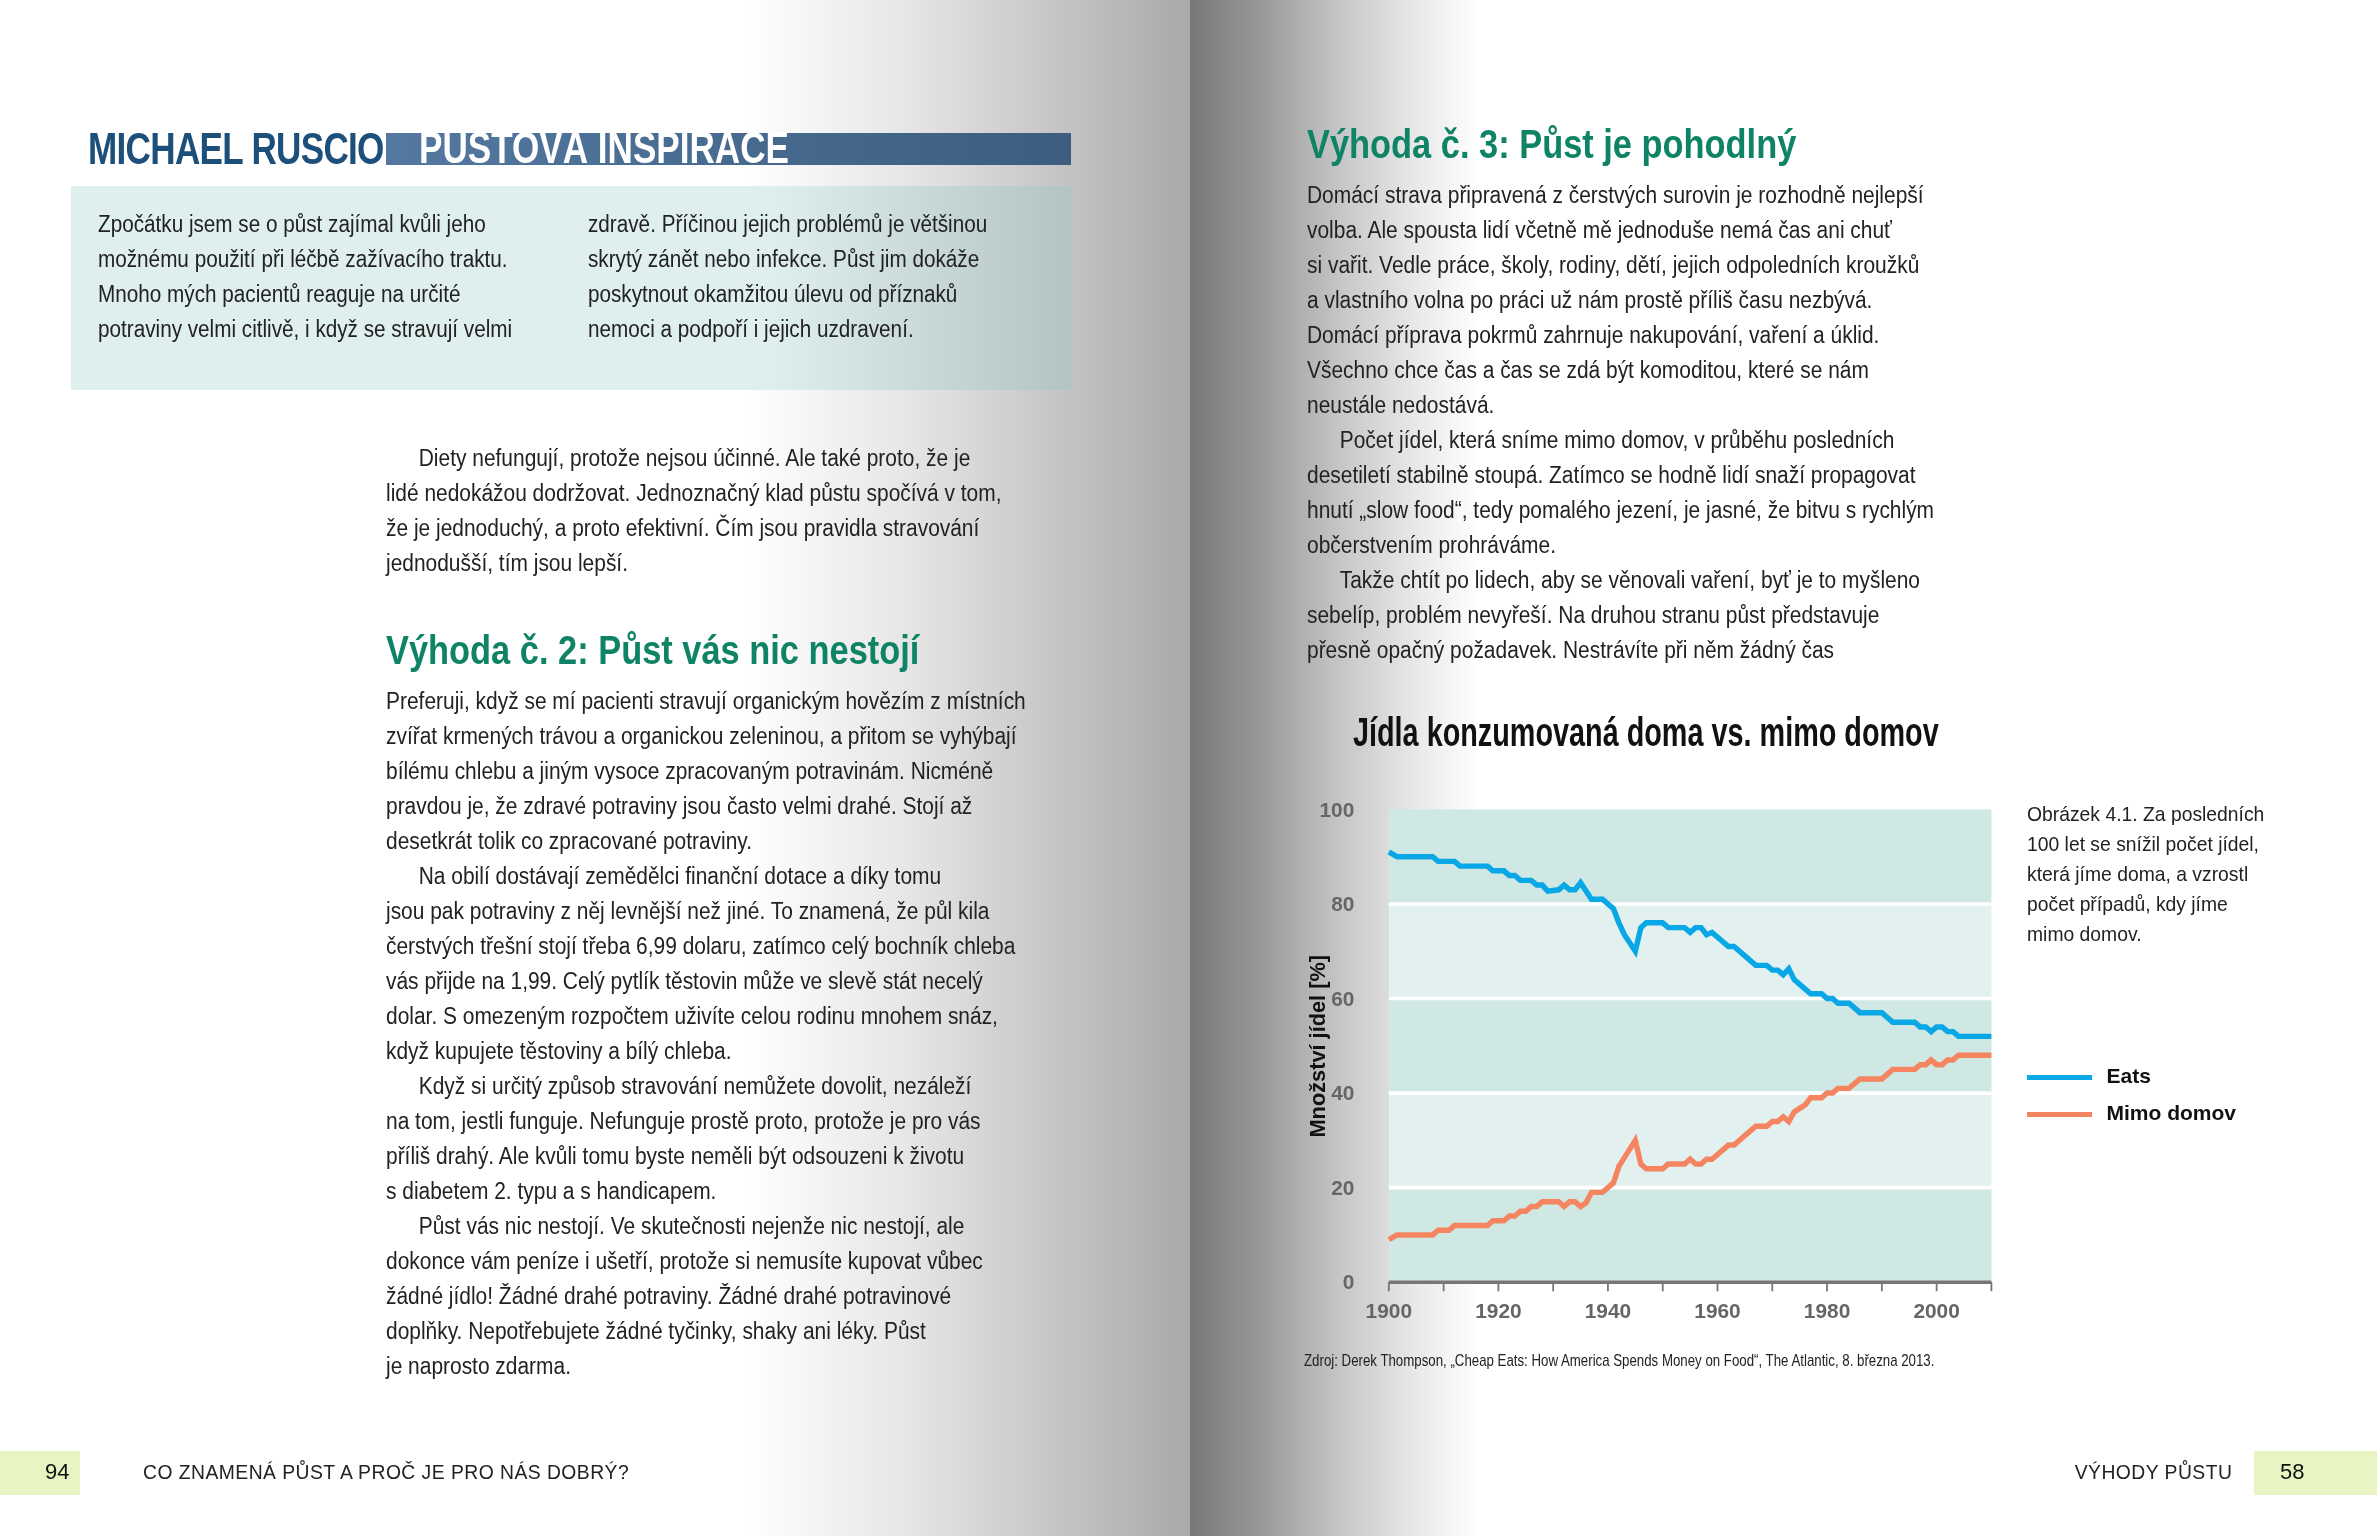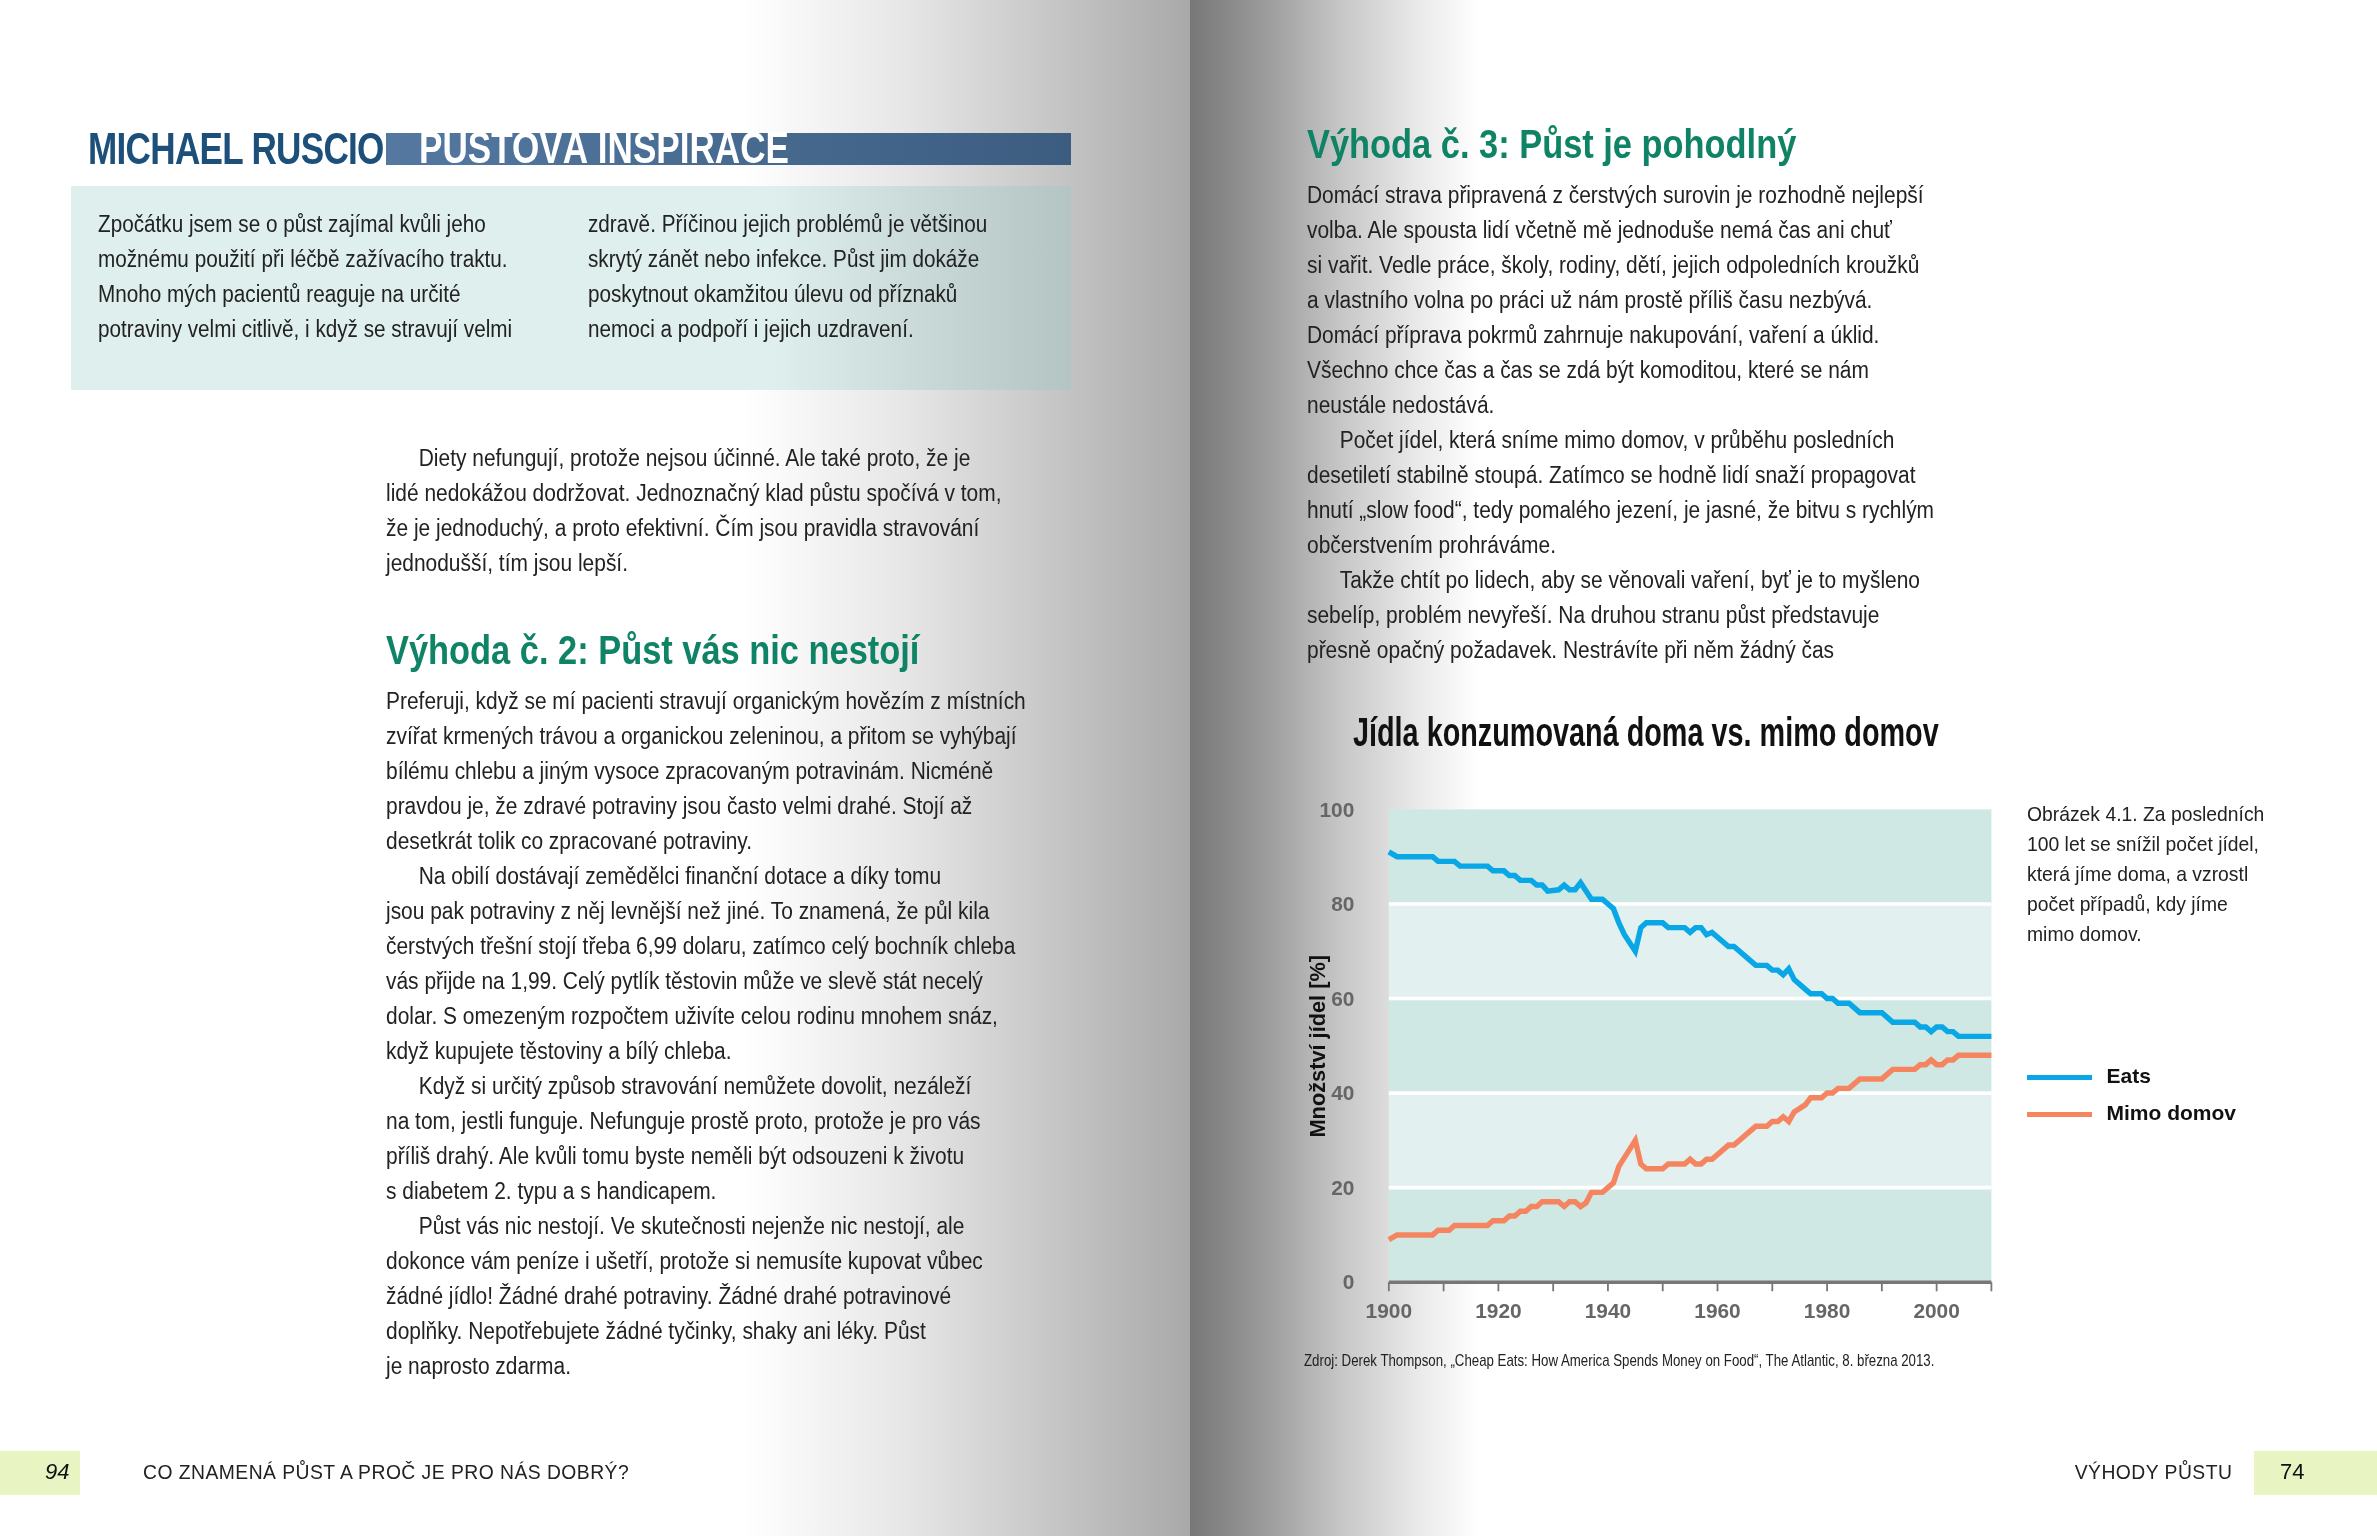--- a/index.html
+++ b/index.html
@@ -41,21 +41,21 @@
   .legend-swatch { display:inline-block; width:65px; height:5.4px; vertical-align:middle; margin-right:14.5px; }
   #legend-doma { top:1064px; }
   #legend-mimo { top:1101px; }
   #chart-source { left:1304px; top:1351px; font-size:17px; color:#222; white-space:nowrap; transform:scaleX(0.78); transform-origin:left top; }
 
   
   .folio-box { position:absolute; top:1451px; height:44px; background:#e8f4c2; }
   #folio-left-box { left:0; width:80px; }
   #folio-right-box { left:2254px; width:123px; }
   .folio-num { position:absolute; top:1459px; font-size:22px; color:#111; }
-  #folio-left-num { left:45px;font-style:italic; }
+  #folio-left-num { left:45px; }
   #folio-right-num { left:2280px; }
   .running-head { position:absolute; top:1460px; font-size:21px; color:#222; letter-spacing:0.5px; white-space:nowrap; transform:scaleX(0.92); }
   #running-left { left:143px; transform-origin:left top; }
   #running-right { right:145px; transform-origin:right top; }
 </style>
 </head>
 <body>
 
 <div id="page-left" class="page">
   <div id="author" class="abs">MICHAEL RUSCIO</div>
@@ -198,15 +198,15 @@
 <div id="legend-doma" class="legend-item">
   <span class="legend-swatch" style="background:#0aa7e6"></span><span>Eats</span>
 </div>
 <div id="legend-mimo" class="legend-item">
   <span class="legend-swatch" style="background:#f58560"></span><span>Mimo domov</span>
 </div>
 
 <div id="chart-source" class="abs">Zdroj: Derek Thompson, „Cheap Eats: How America Spends Money on Food“, The Atlantic, 8. března 2013.</div>
 
 <div id="folio-right-box" class="folio-box"></div>
-<div id="folio-right-num" class="folio-num">74</div>
+<div id="folio-right-num" class="folio-num">58</div>
 <div id="running-right" class="running-head">VÝHODY PŮSTU</div>
 
 
 </body></html>

